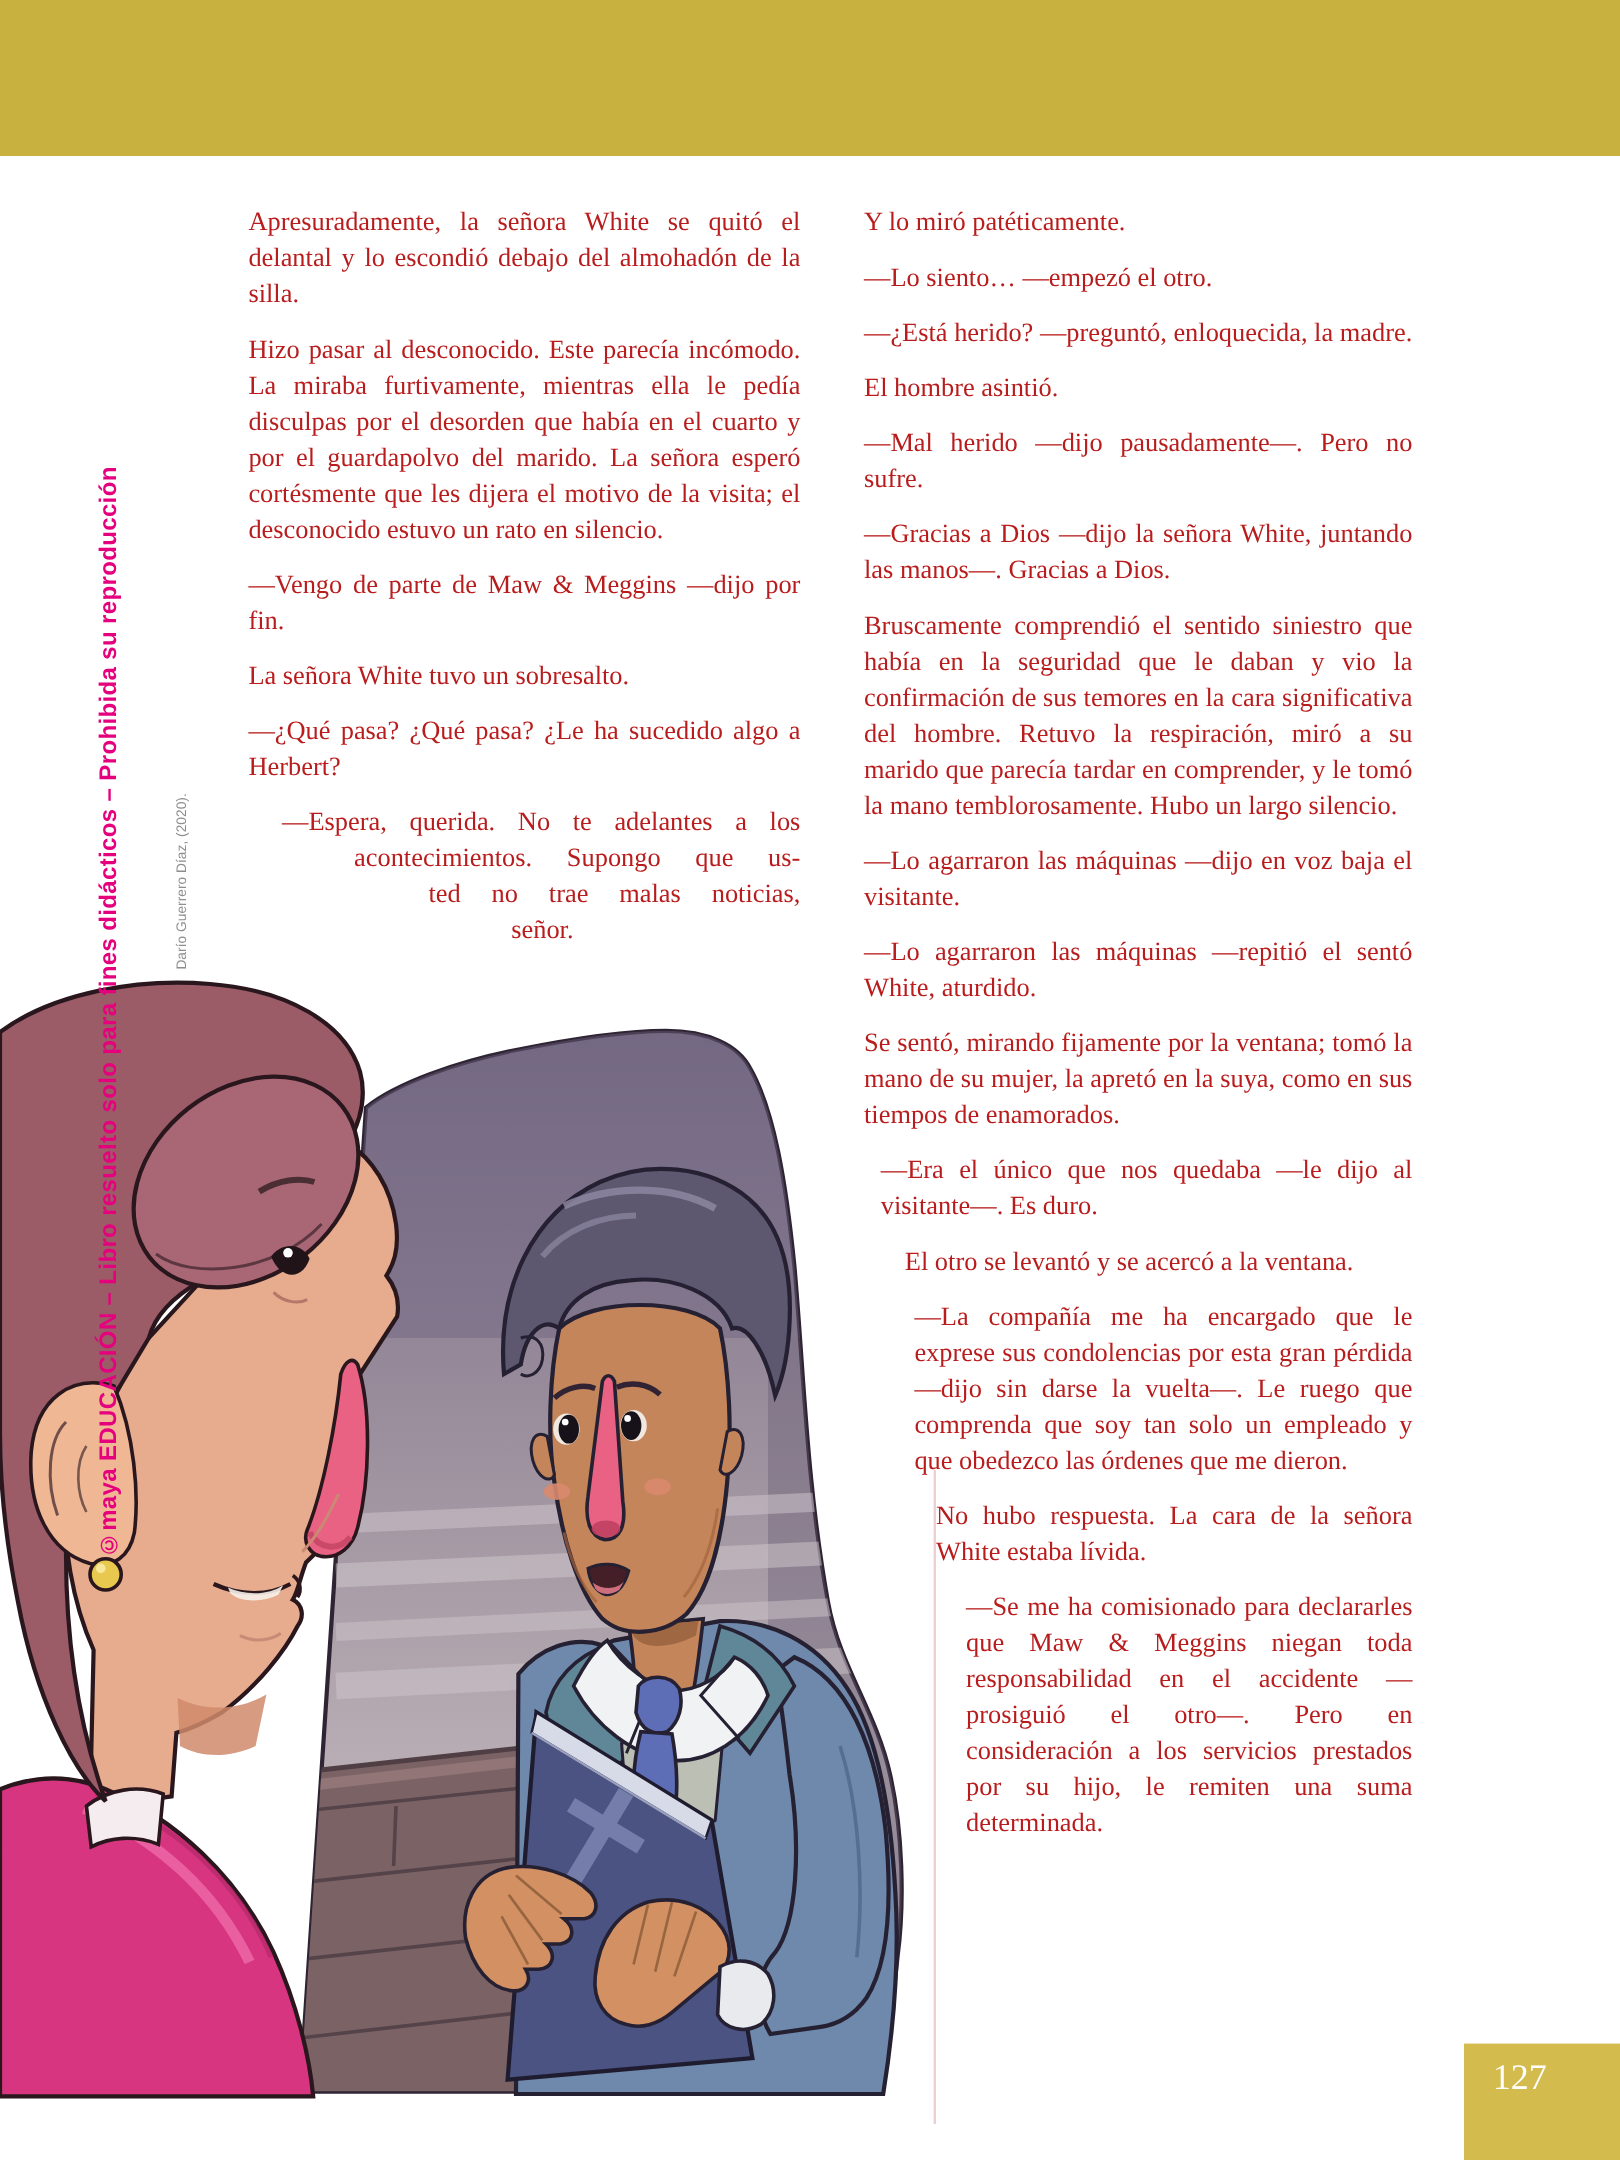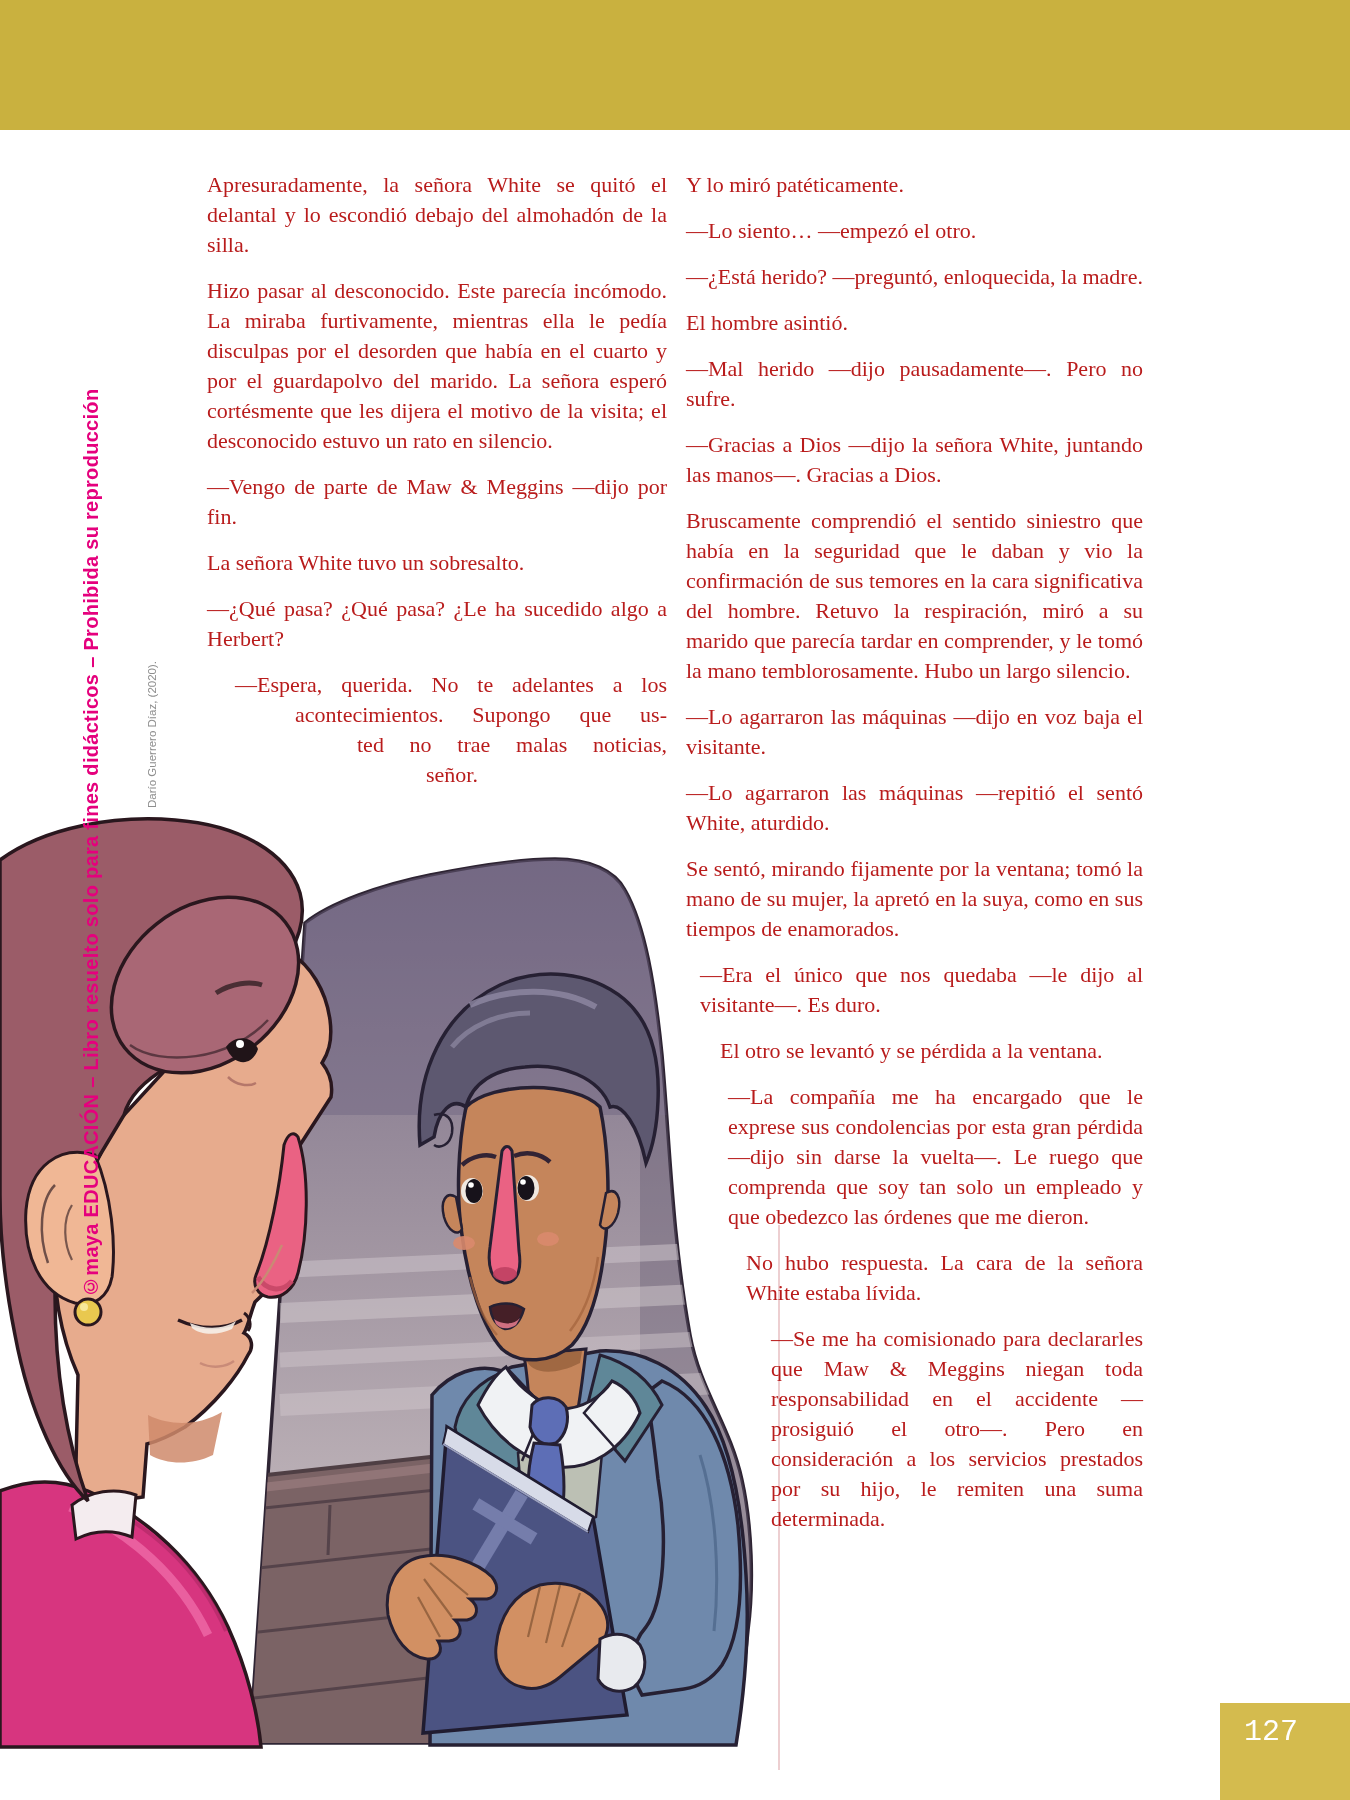--- a/index.html
+++ b/index.html
@@ -5,21 +5,21 @@
   html,body{margin:0;padding:0}
   body{width:1350px;height:1800px;position:relative;background:#ffffff;
        font-family:"Liberation Serif",serif;overflow:hidden}
 
   .top-bar{position:absolute;left:0;top:0;width:1350px;height:130px;background:#c9b13f}
 
   .col{position:absolute;top:170px;color:#b91c1c;font-size:22px;line-height:30px;
        text-align:justify;z-index:2}
   .col p{margin:0 0 16px 0}
   .left-col{left:207px;width:460px}
-  .right-col{left:686px;width:457px}
+  .right-col{left:720px;width:457px}
 
   
   .right-col p:nth-of-type(11){padding-left:14px}
   .right-col p:nth-of-type(12){padding-left:34px}
   .right-col p:nth-of-type(13){padding-left:42px}
   .right-col p:nth-of-type(14){padding-left:60px}
   .right-col p:nth-of-type(15){padding-left:85px}
 
   .wrapped{margin-top:4px}
   .wrapped div{text-align:justify;text-align-last:justify}
@@ -38,21 +38,21 @@
        white-space:nowrap;z-index:4}
 
   .fold-line{position:absolute;left:778px;top:1225px;width:2px;height:545px;
        background:rgba(222,168,172,.55);z-index:1}
 
   .illus{position:absolute;left:0;top:815px;width:780px;height:960px;z-index:3}
 
   .page-num-box{position:absolute;left:1220px;top:1703px;width:130px;height:97px;
        background:#d4bb4e;z-index:5}
   .page-num-box span{position:absolute;left:24px;top:12px;color:#ffffff;
-       font-family:Liberation Mono, monospace;font-size:30px}
+       font-family:Liberation Serif, serif;font-size:30px}
 </style>
 </head>
 <body>
 
 <div class="top-bar"></div>
 
 <div class="watermark">©maya EDUCACIÓN – Libro resuelto solo para fines didácticos – Prohibida su reproducción</div>
 <div class="credit">Darío Guerrero Díaz, (2020).</div>
 
 <div class="col left-col">
@@ -79,21 +79,21 @@
     <p>—Lo siento… —empezó el otro.</p>
     <p>—¿Está herido? —preguntó, enloquecida, la madre.</p>
     <p>El hombre asintió.</p>
     <p>—Mal herido —dijo pausadamente—. Pero no sufre.</p>
     <p>—Gracias a Dios —dijo la señora White, juntando las manos—. Gracias a Dios.</p>
     <p>Bruscamente comprendió el sentido siniestro que había en la seguridad que le daban y vio la confirmación de sus temores en la cara significativa del hombre. Retuvo la respiración, miró a su marido que parecía tardar en comprender, y le tomó la mano temblorosamente. Hubo un largo silencio.</p>
     <p>—Lo agarraron las máquinas —dijo en voz baja el visitante.</p>
     <p>—Lo agarraron las máquinas —repitió el sentó White, aturdido.</p>
     <p>Se sentó, mirando fijamente por la ventana; tomó la mano de su mujer, la apretó en la suya, como en sus tiempos de enamorados.</p>
     <p>—Era el único que nos quedaba —le dijo al visitante—. Es duro.</p>
-    <p>El otro se levantó y se pérdida a la ventana.</p>
+    <p>El otro se levantó y se acercó a la ventana.</p>
     <p>—La compañía me ha encargado que le exprese sus condolencias por esta gran pérdida —dijo sin darse la vuelta—. Le ruego que comprenda que soy tan solo un empleado y que obedezco las órdenes que me dieron.</p>
     <p>No hubo respuesta. La cara de la señora White estaba lívida.</p>
     <p>—Se me ha comisionado para declararles que Maw &amp; Meggins niegan toda responsabilidad en el accidente —prosiguió el otro—. Pero en consideración a los servicios prestados por su hijo, le remiten una suma determinada.</p>
   </div>
 
 <div class="fold-line"></div>
 
 <svg class="illus" viewBox="0 0 780 960" xmlns="http://www.w3.org/2000/svg">
   <defs>
     <linearGradient id="wallGrad" x1="0" y1="0" x2="0" y2="1">

